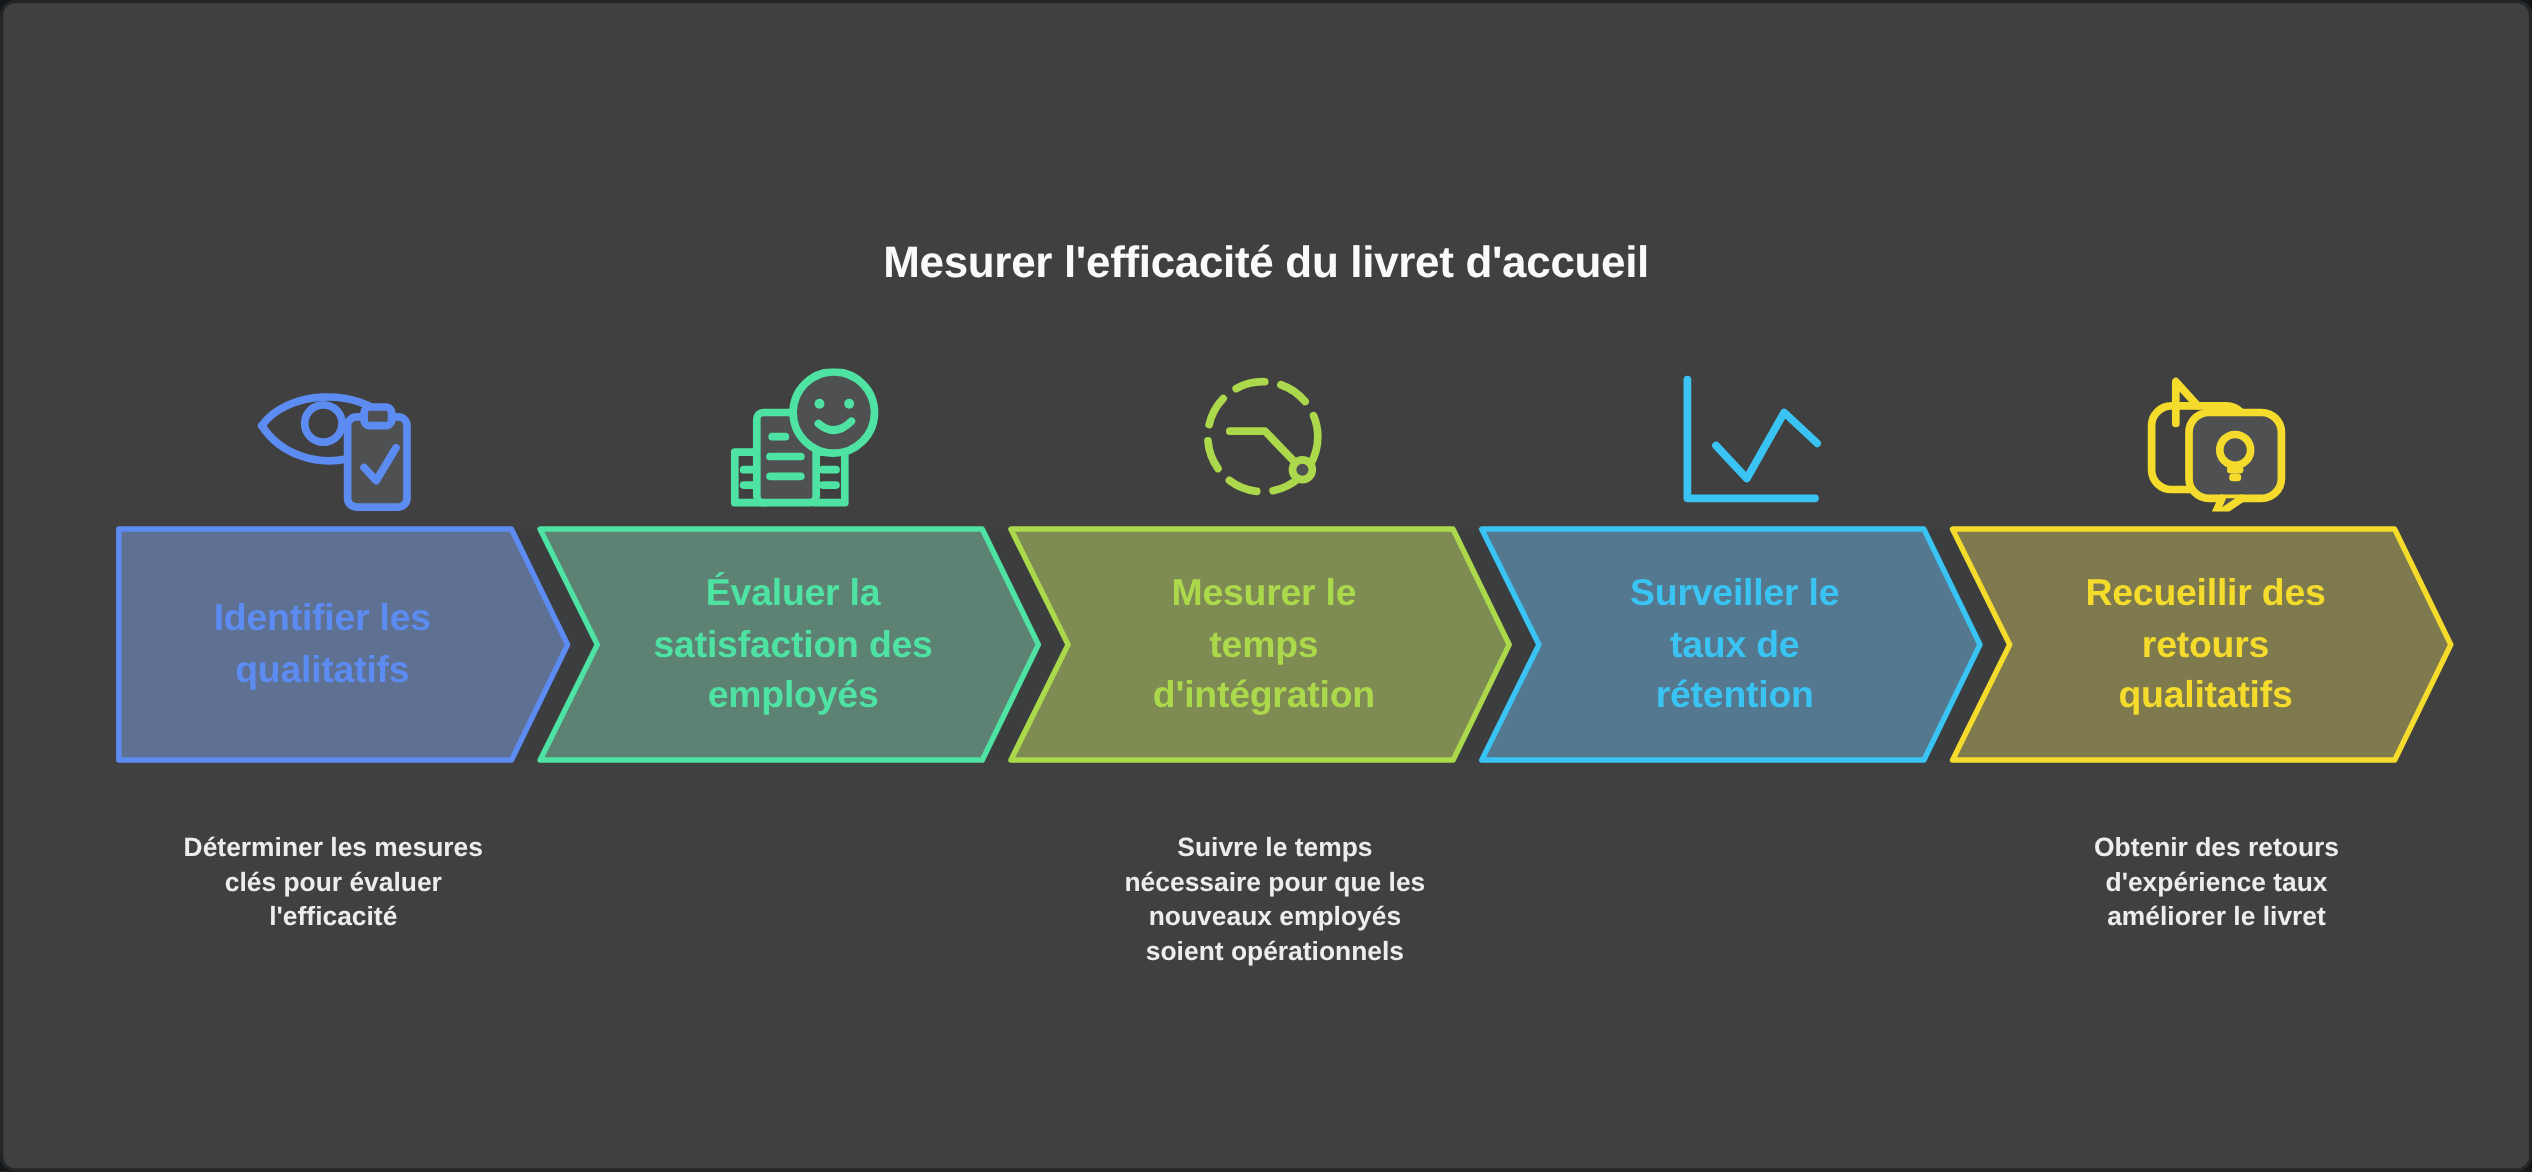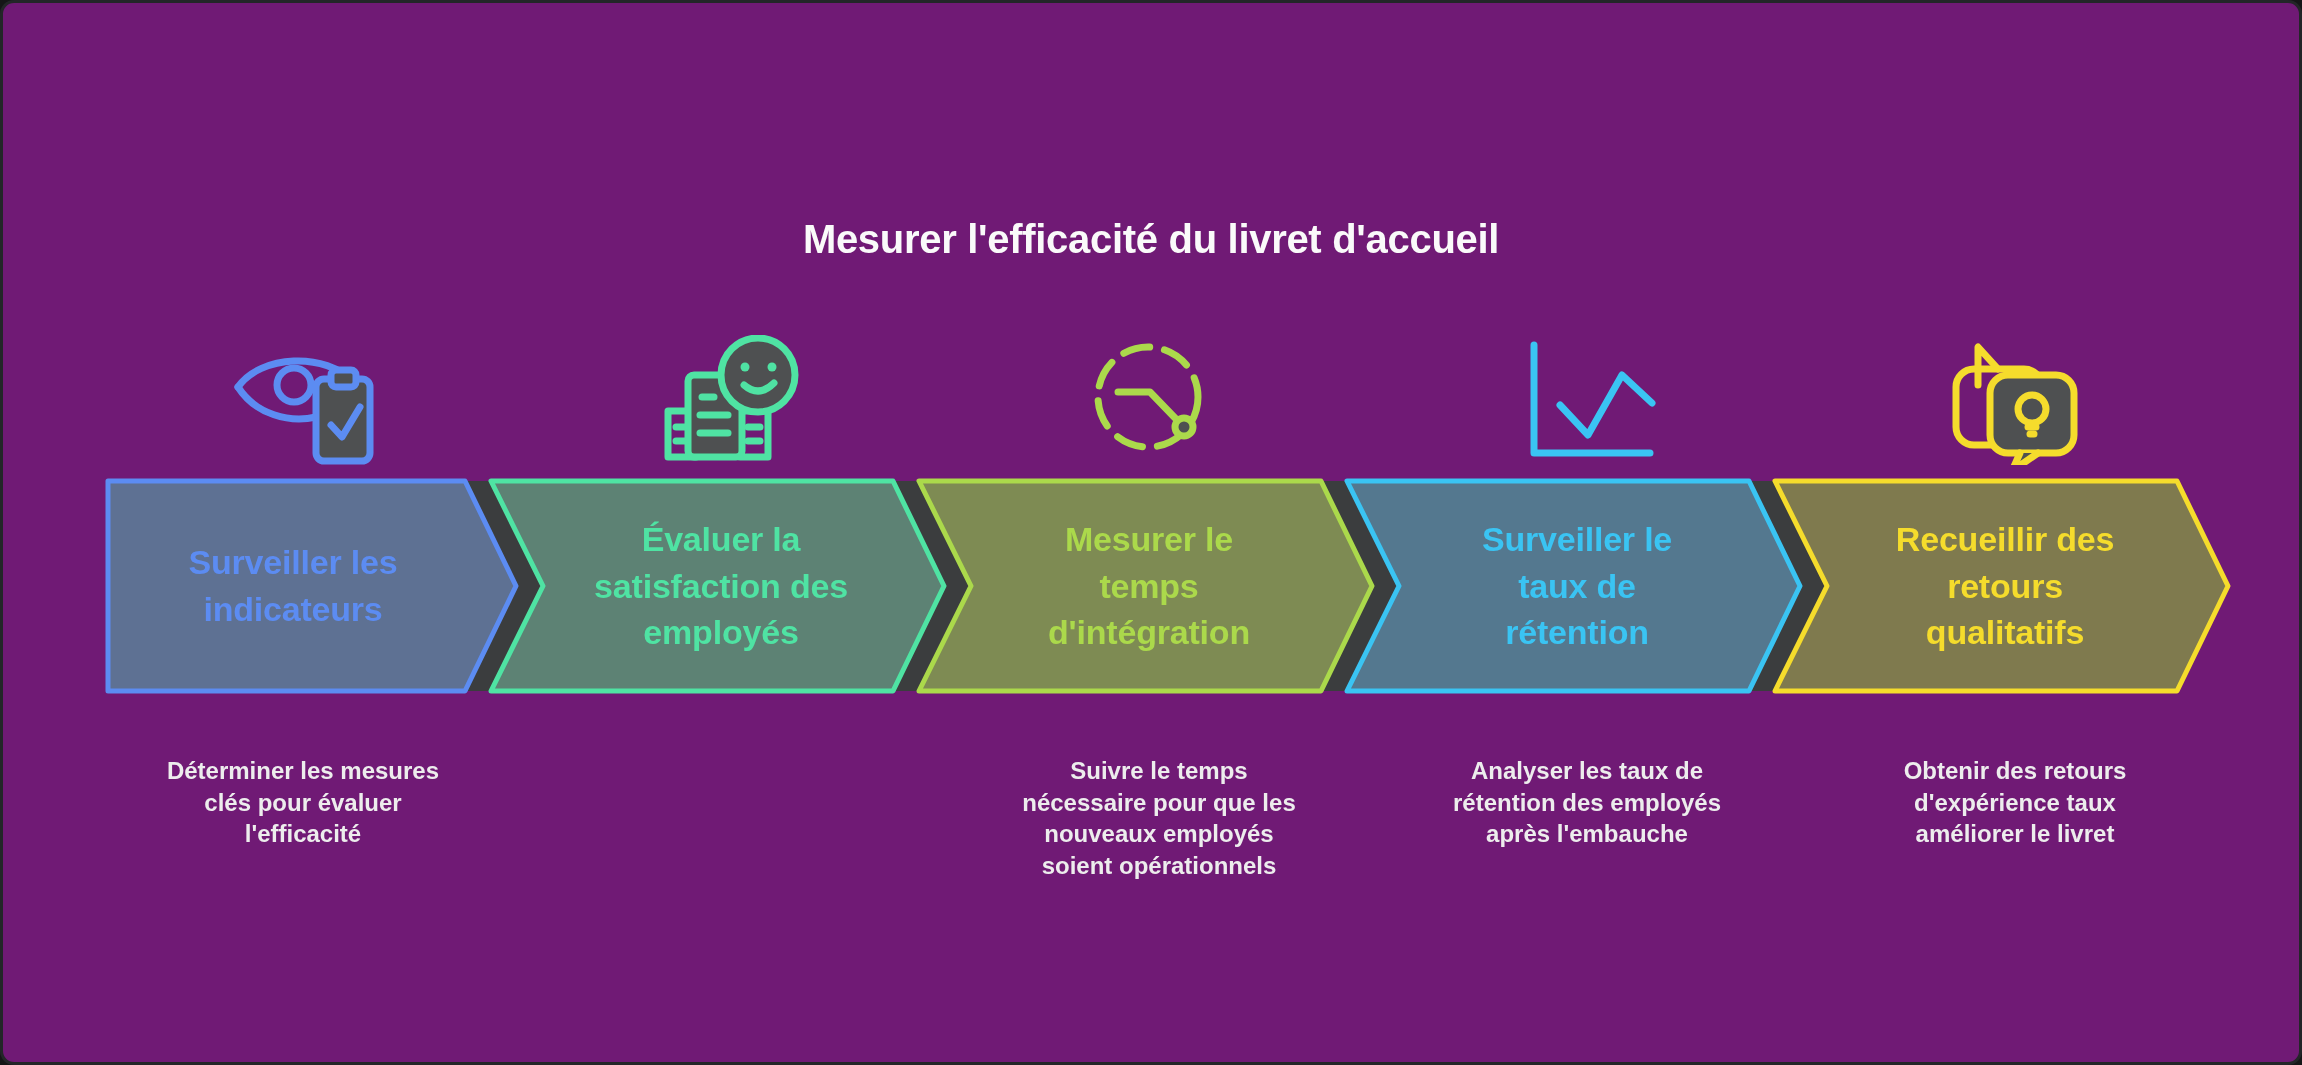--- a/index.html
+++ b/index.html
@@ -1,20 +1,20 @@
 <!DOCTYPE html>
 <html><head>
 <meta charset="utf-8">
 <style>
   html,body{margin:0;padding:0;background:#151617;}
   .frame{
     position:relative;
     width:2302px;height:1065px;
     box-sizing:border-box;
-    background:#701a75;
+    background:#404040;
     border:3px solid #232628;
     border-radius:14px;
     overflow:hidden;
     font-family:"Liberation Sans", sans-serif;
   }
   .title{
     position:absolute;left:0;top:214px;width:100%;
     text-align:center;
     font-size:40px;font-weight:700;color:#fafafa;
     letter-spacing:-0.3px;
@@ -111,41 +111,38 @@
       <rect x="16" y="34" width="86" height="76" rx="18"></rect>
       <rect class="halo" x="50" y="40" width="84" height="78" rx="18"></rect>
       <path class="halo" d="M80,118 L72,136 L98,118"></path>
       <circle cx="92" cy="74" r="14"></circle>
       <line x1="88" y1="92" x2="96" y2="92"></line>
       <line x1="90" y1="99" x2="94" y2="99"></line>
     </svg>
   </div>
 
   <div class="step-label c0" style="color: rgb(92, 140, 242);">
-    <span>Surveiller les indicateurs</span>
+    <span>Identifier les qualitatifs</span>
   </div>
   <div class="step-label c1" style="color: rgb(79, 227, 163);">
     <span>Évaluer la satisfaction des employés</span>
   </div>
   <div class="step-label c2" style="color: rgb(171, 217, 75);">
     <span>Mesurer le temps d'intégration</span>
   </div>
   <div class="step-label c3" style="color: rgb(58, 196, 243);">
     <span>Surveiller le taux de rétention</span>
   </div>
   <div class="step-label c4" style="color: rgb(245, 220, 44);">
     <span>Recueillir des retours qualitatifs</span>
   </div>
 
   <div class="step-desc c0 w0">
     <span>Déterminer les mesures clés pour évaluer l'efficacité</span>
   </div>
   <div class="step-desc c2 w2">
     <span>Suivre le temps nécessaire pour que les nouveaux employés soient opérationnels</span>
   </div>
-  <div class="step-desc c3 w3">
-    <span>Analyser les taux de rétention des employés après l'embauche</span>
-  </div>
   <div class="step-desc c4 w4">
     <span>Obtenir des retours d'expérience taux améliorer le livret</span>
   </div>
 
 </div>
 
 </body></html>

